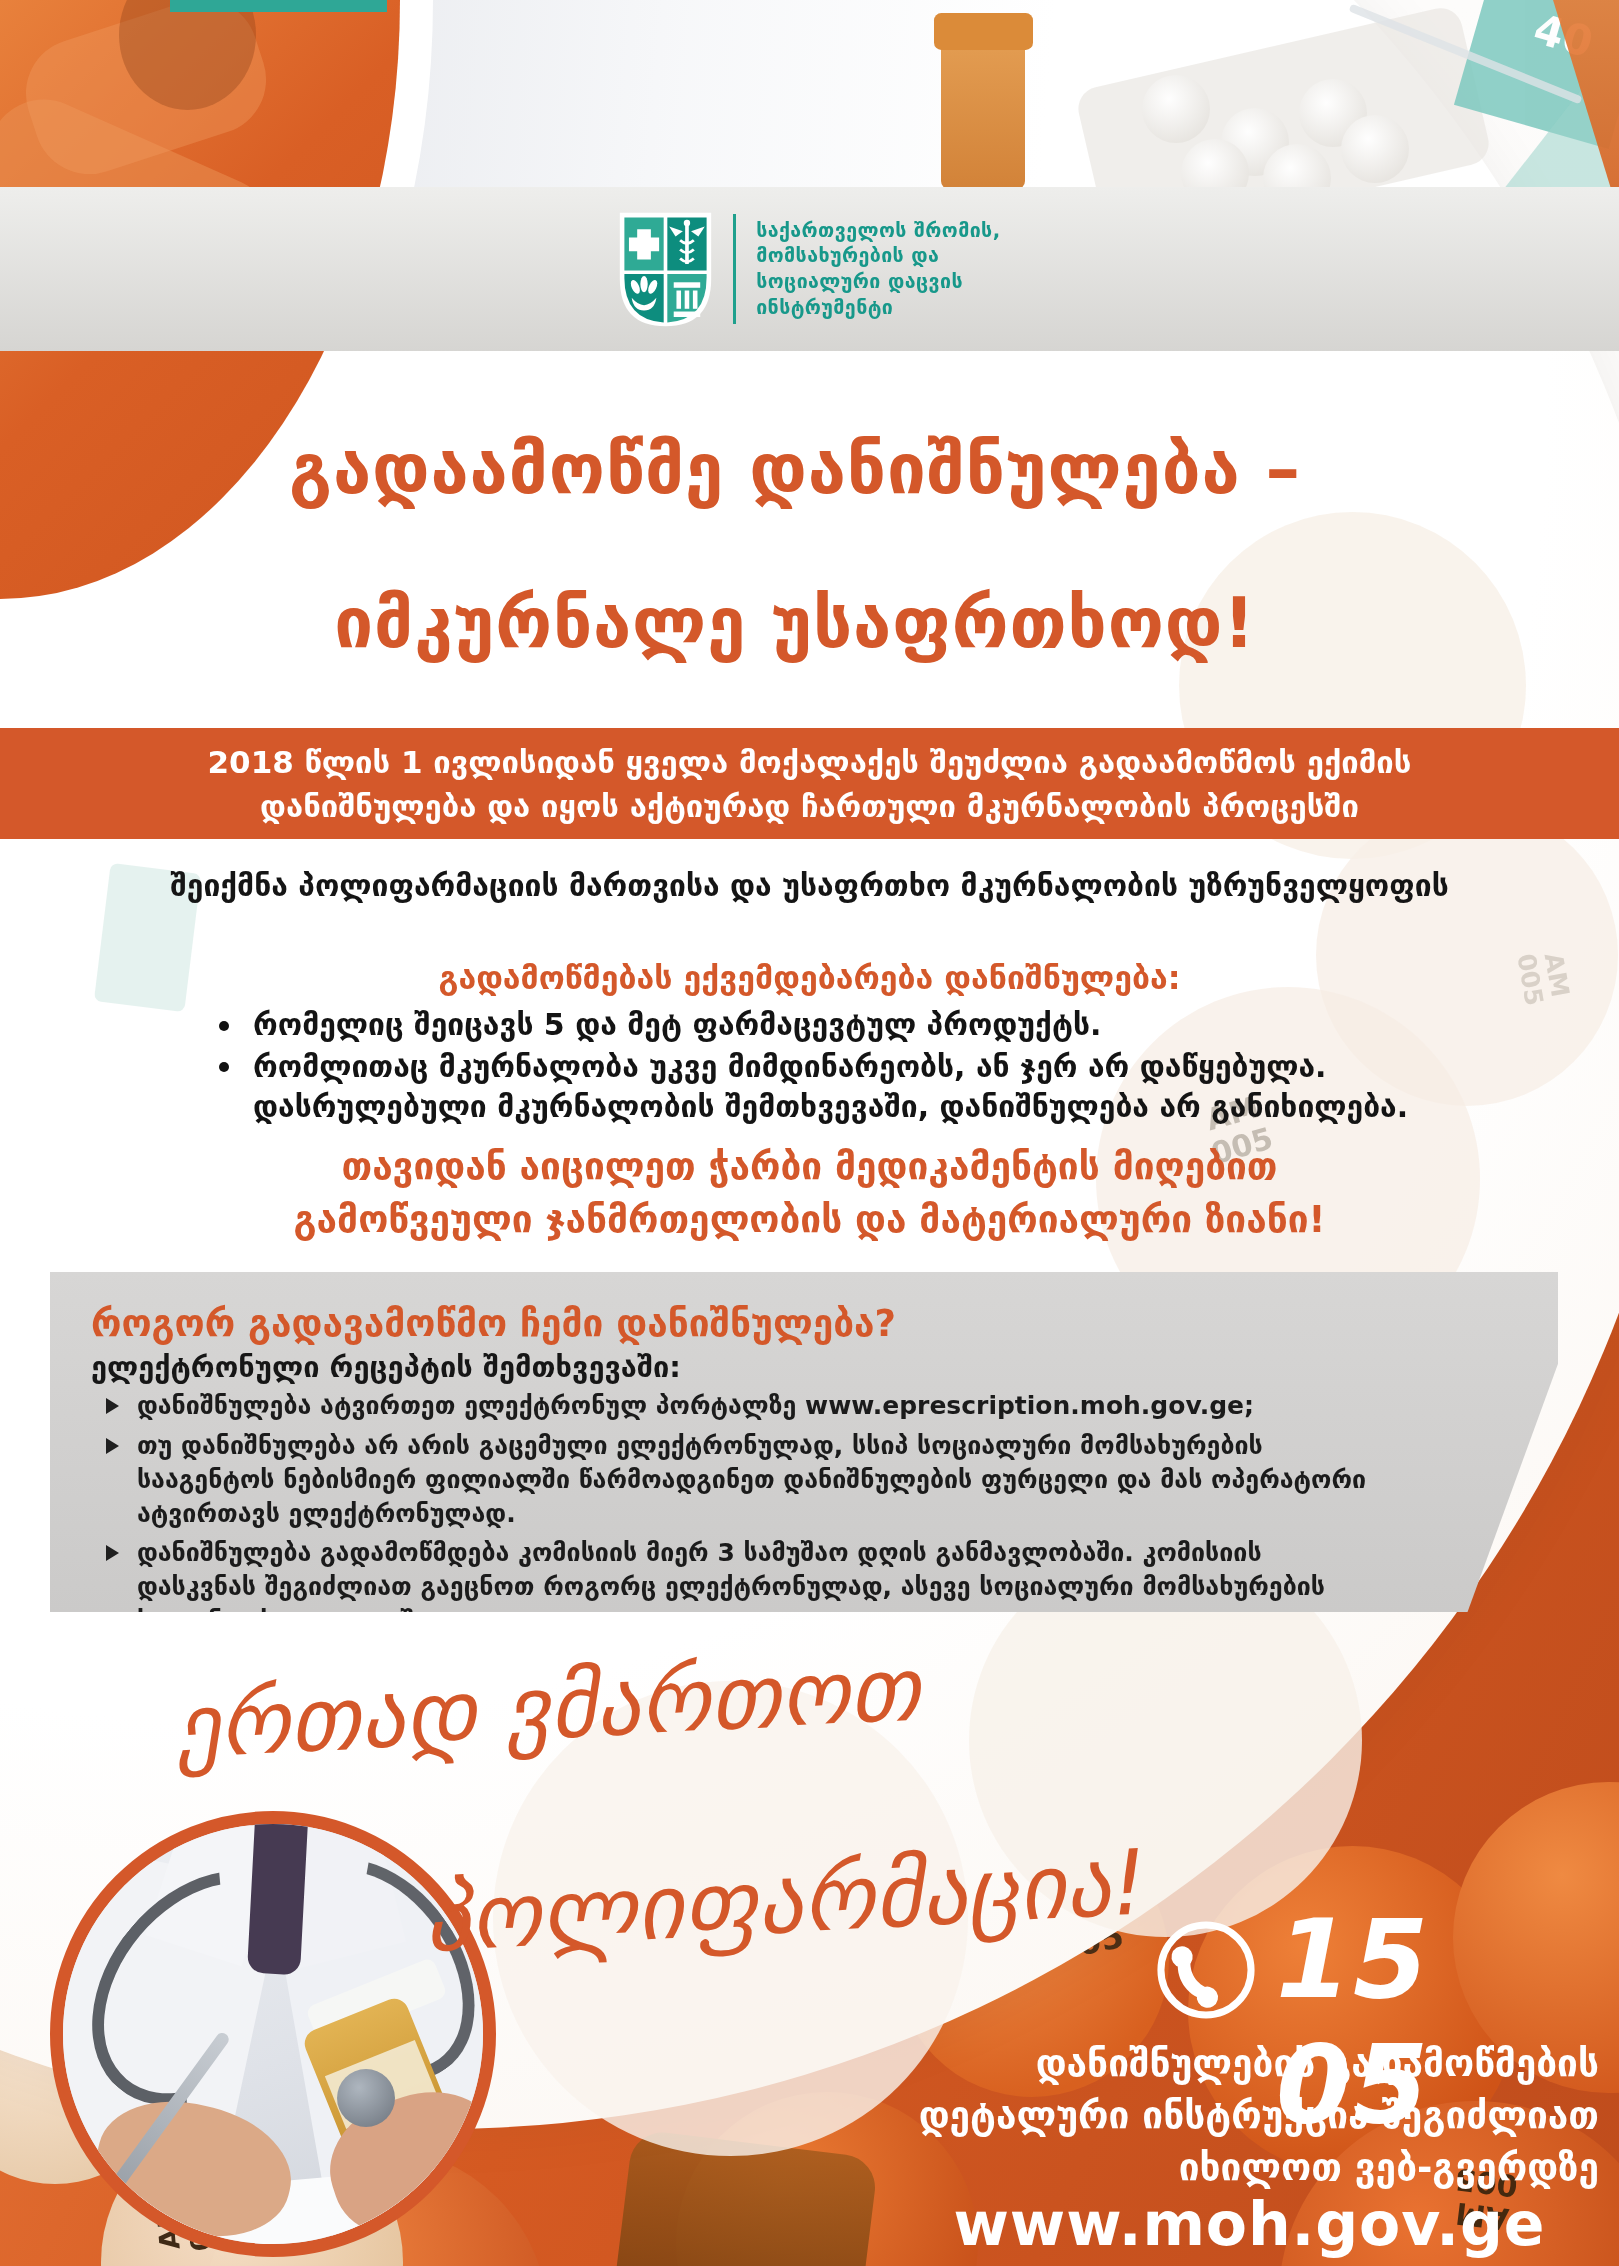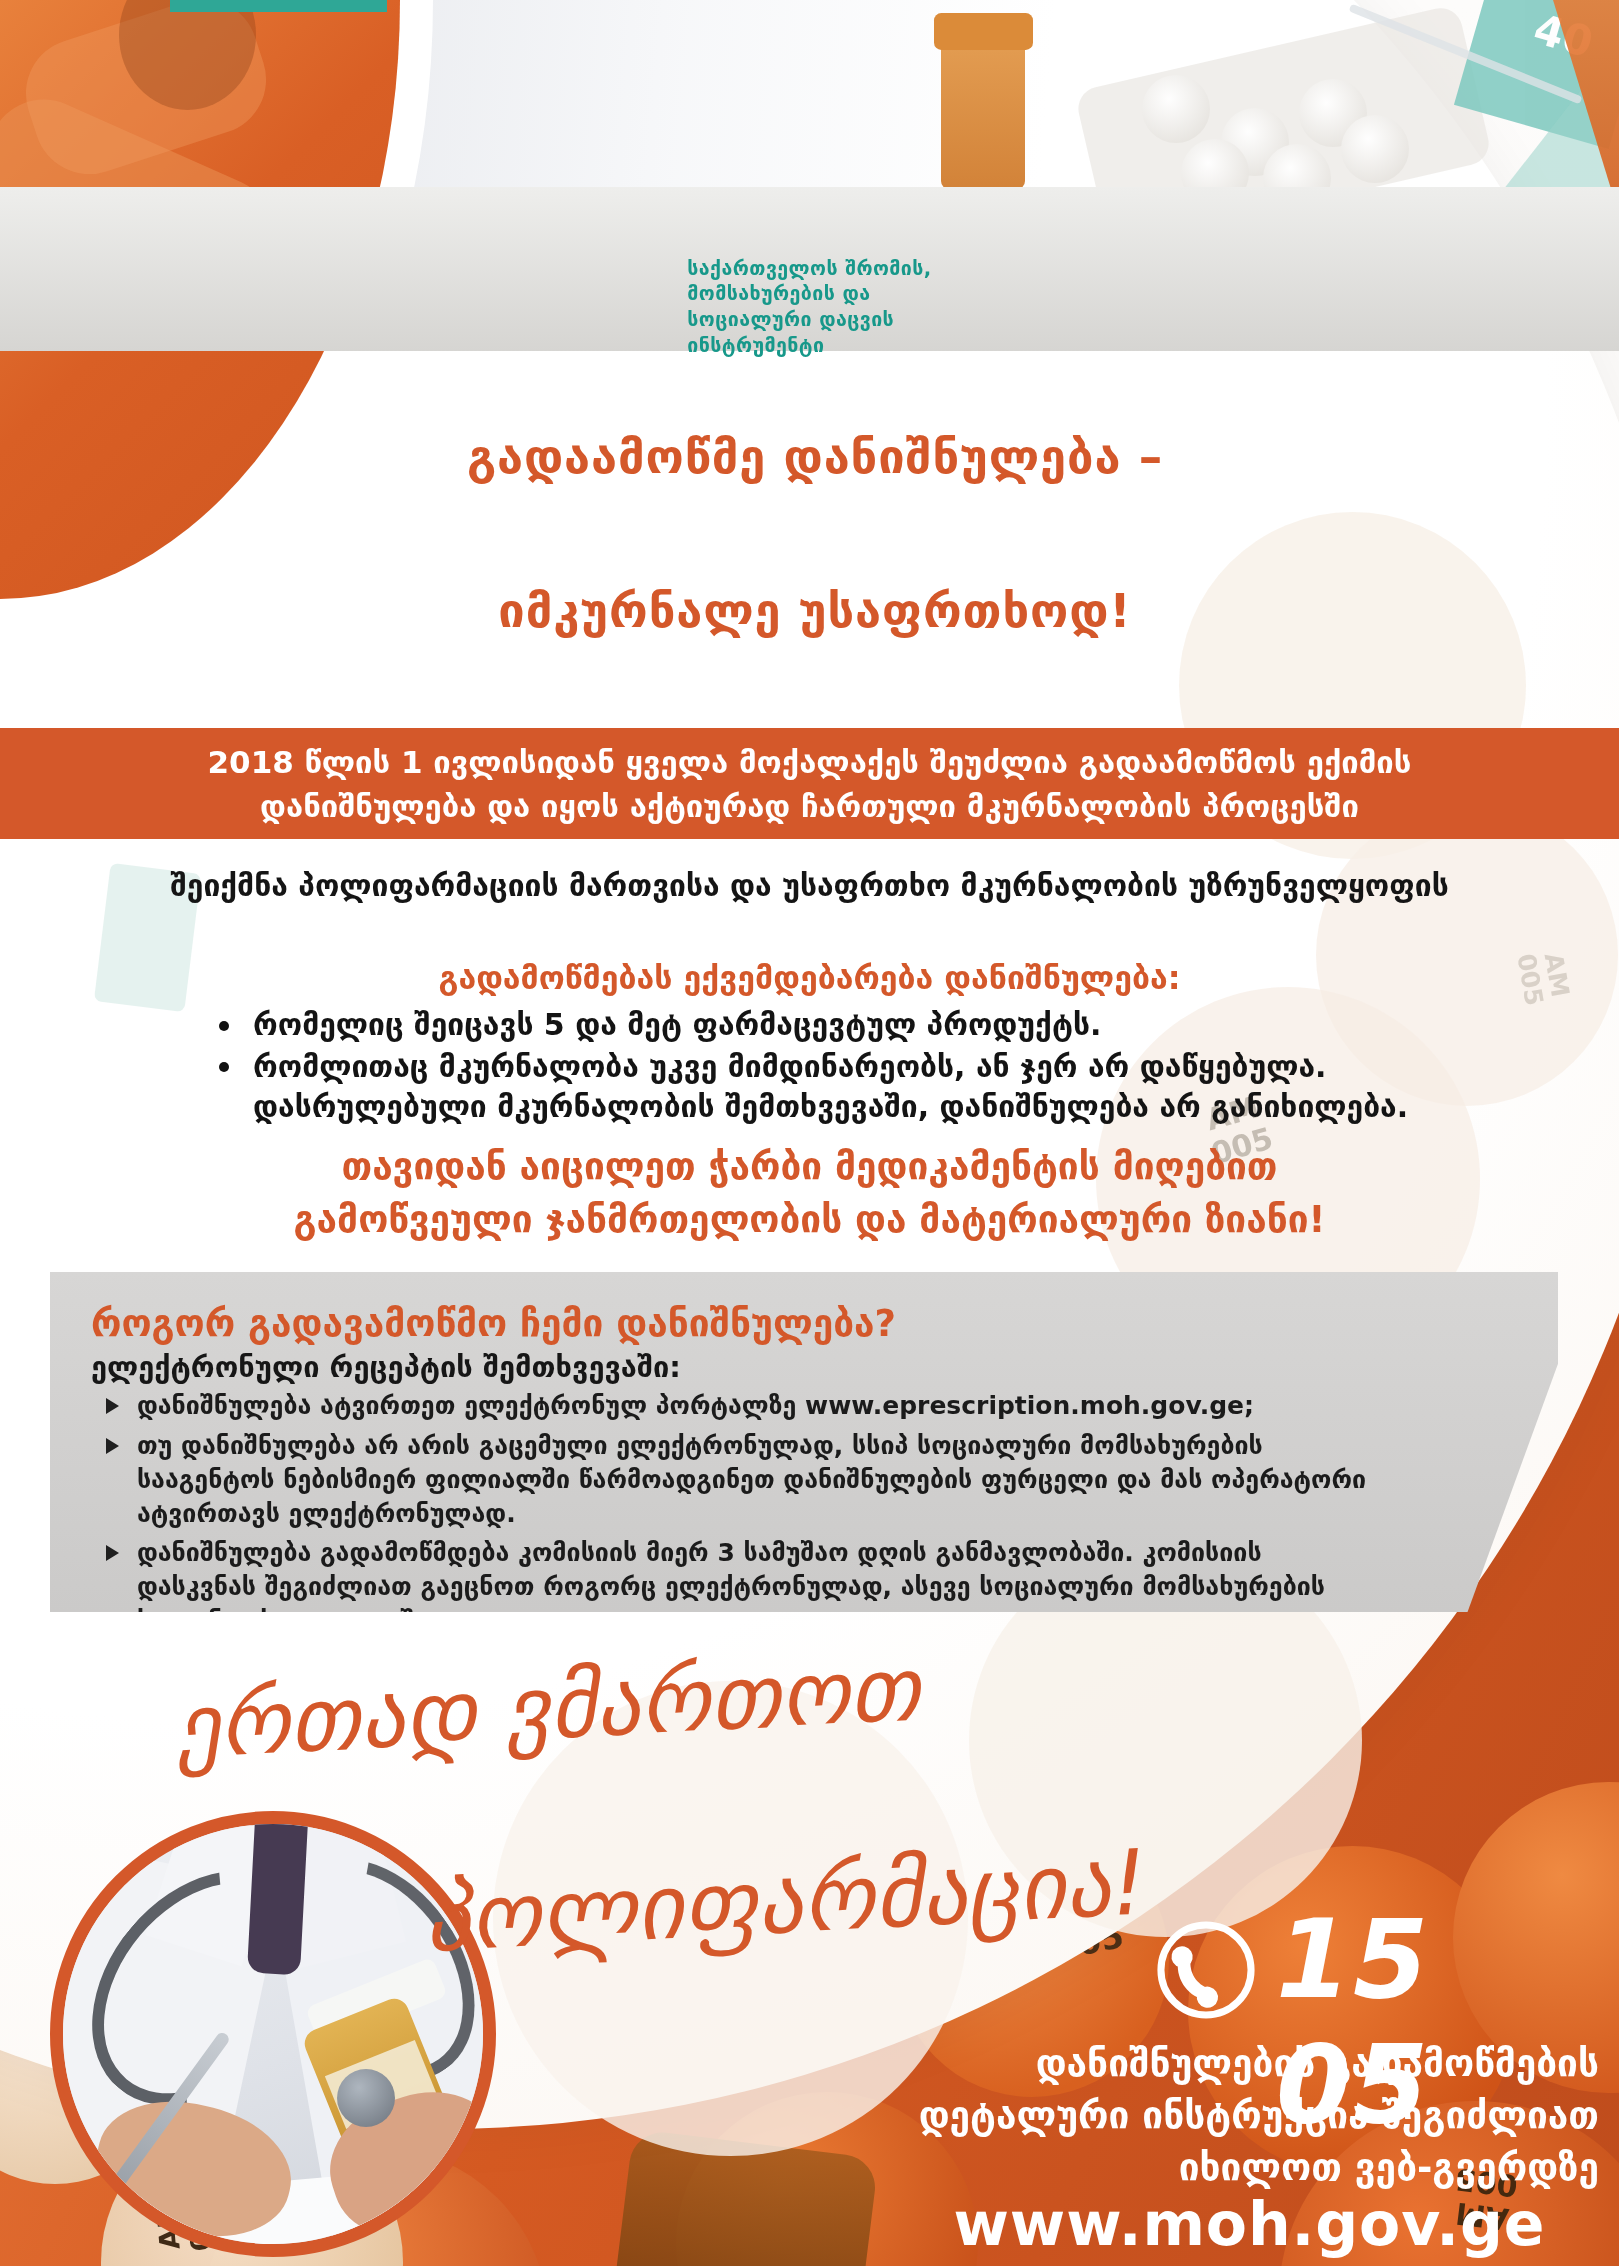--- a/index.html
+++ b/index.html
@@ -94,27 +94,27 @@
   .corner-orange{left:0;top:0;width:400px;height:599px;z-index:5;
     background:linear-gradient(135deg,#e8813c 0%,#d95f25 45%,#cf5520 100%);
     border-bottom-right-radius:100% 100%;overflow:hidden;}
   .ca1{left:-27.4px;top:137px;width:302px;height:146px;background:#ea9052;opacity:.55;transform:rotate(24deg);border-radius:55px;}
   .ca2{left:27.4px;top:18.3px;width:238px;height:137px;background:#f09a5e;opacity:.4;transform:rotate(-18deg);border-radius:55px;}
   .ca3{left:119px;top:-40px;width:137px;height:150px;background:#8a3f16;opacity:.35;border-radius:50%;}
   .teal-strip{left:170px;top:0;width:217px;height:12px;background:#2fa796;z-index:6;}
 
   
   .z6{z-index:6;}
-  .band{left:0;top:187px;width:1619px;height:164px;display:flex;align-items:center;justify-content:center;gap:38px;
-    background:linear-gradient(180deg,#eeeeec,#d6d5d2);flex-direction:column;}
+  .band{left:0;top:187px;width:1619px;height:164px;display:flex;align-items:center;justify-content:center;gap:20px;
+    background:linear-gradient(180deg,#eeeeec,#d6d5d2);}
   .shield{width:95px;height:117px;display:block;}
   .divider{width:2.7px;height:110px;background:#1fa08d;}
   .mname{font-size:19.6px;font-weight:bold;color:#17988a;line-height:25.6px;letter-spacing:0.4px;}
 
-  .title{left:0;width:1590px;text-align:center;font-size:47px;font-weight:bold;color:#d4582a;letter-spacing:0.9px;margin-left:20px;}
+  .title{left:0;width:1590px;text-align:center;font-size:69px;font-weight:bold;color:#d4582a;letter-spacing:0.9px;}
   .t1{top:429px;} .t2{top:583px;}
 
   .banner{left:0;top:728px;width:1619px;height:111px;background:#d4582a;color:#ffffff;text-align:center;
     font-size:31px;font-weight:bold;line-height:44px;padding-top:12px;box-sizing:border-box;}
 
   .intro{left:0;top:864px;width:1619px;text-align:center;font-size:30px;font-weight:bold;color:#151515;line-height:43px;}
   .subject-heading{left:0;top:959px;width:1619px;text-align:center;font-size:32px;font-weight:bold;color:#d4582a;}
   .subject-list{left:219px;top:1005px;width:1206px;}
   .sli{display:flex;gap:24px;font-size:30px;font-weight:bold;color:#141414;line-height:40px;margin-bottom:1.8px;}
   .dot{flex:none;width:10px;height:10px;border-radius:50%;background:#111;margin-top:15.5px;}

